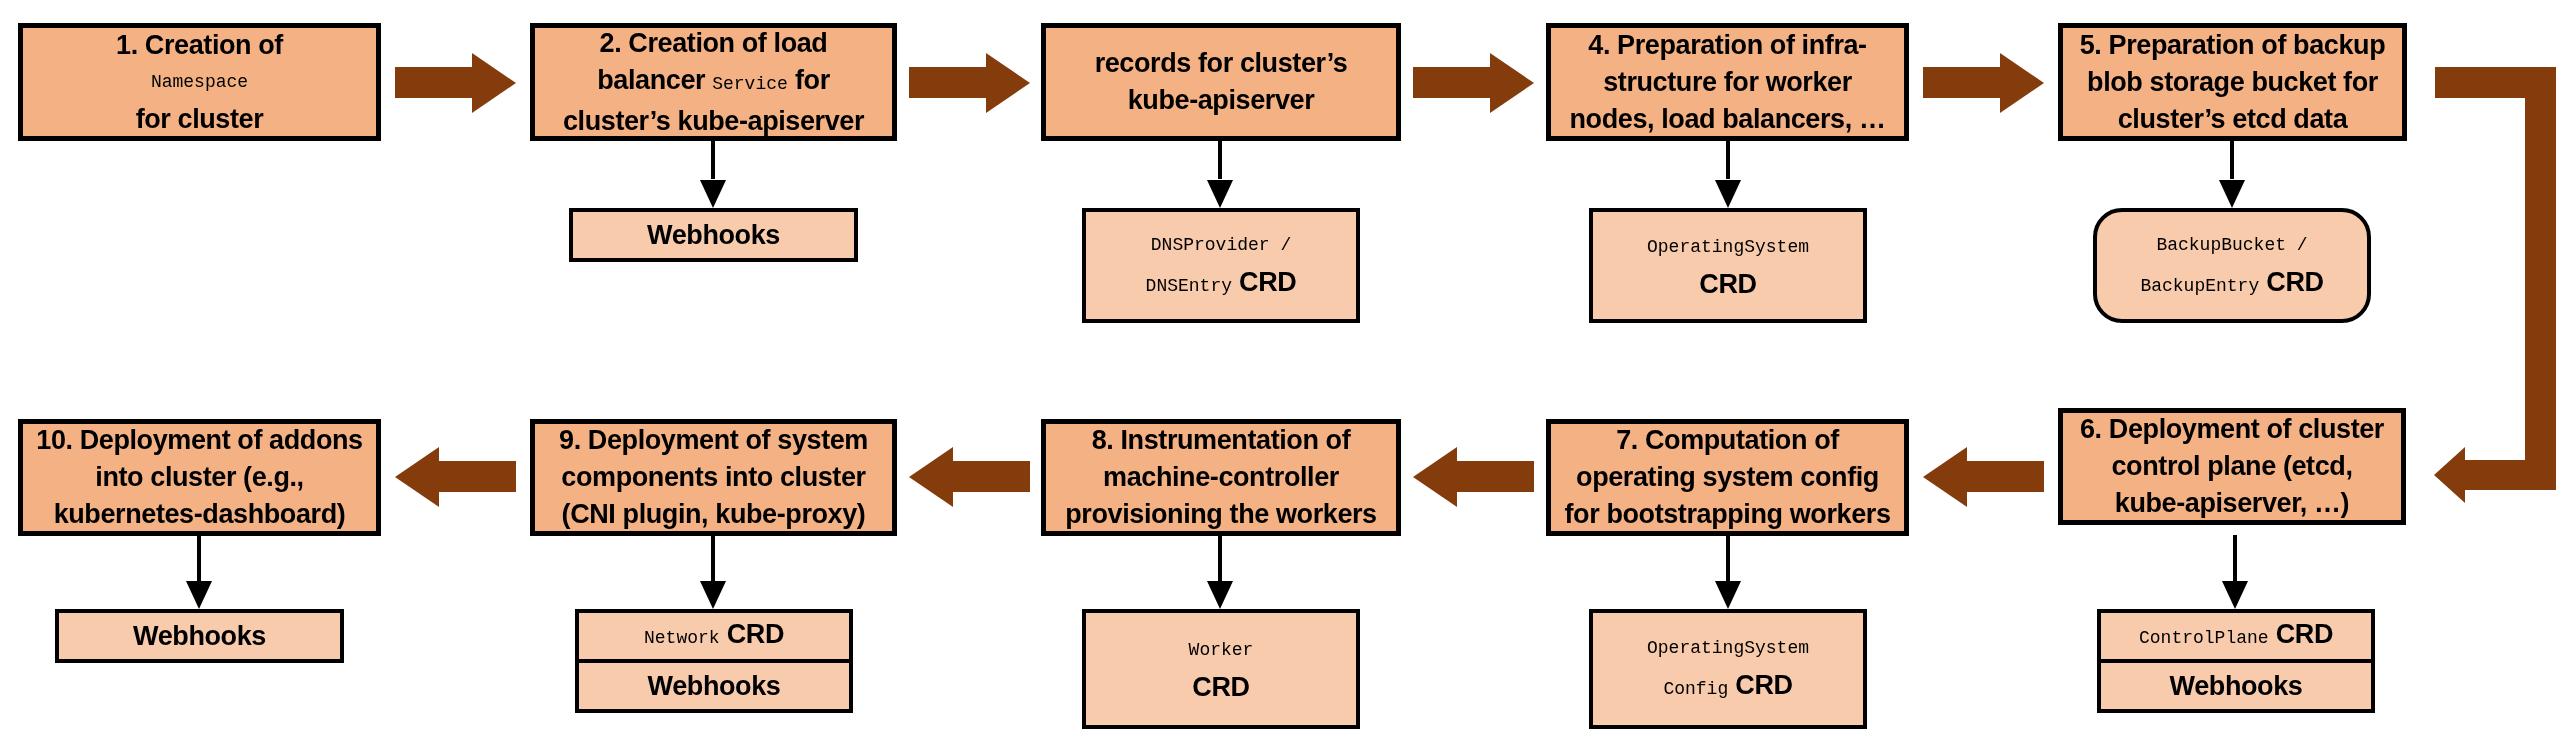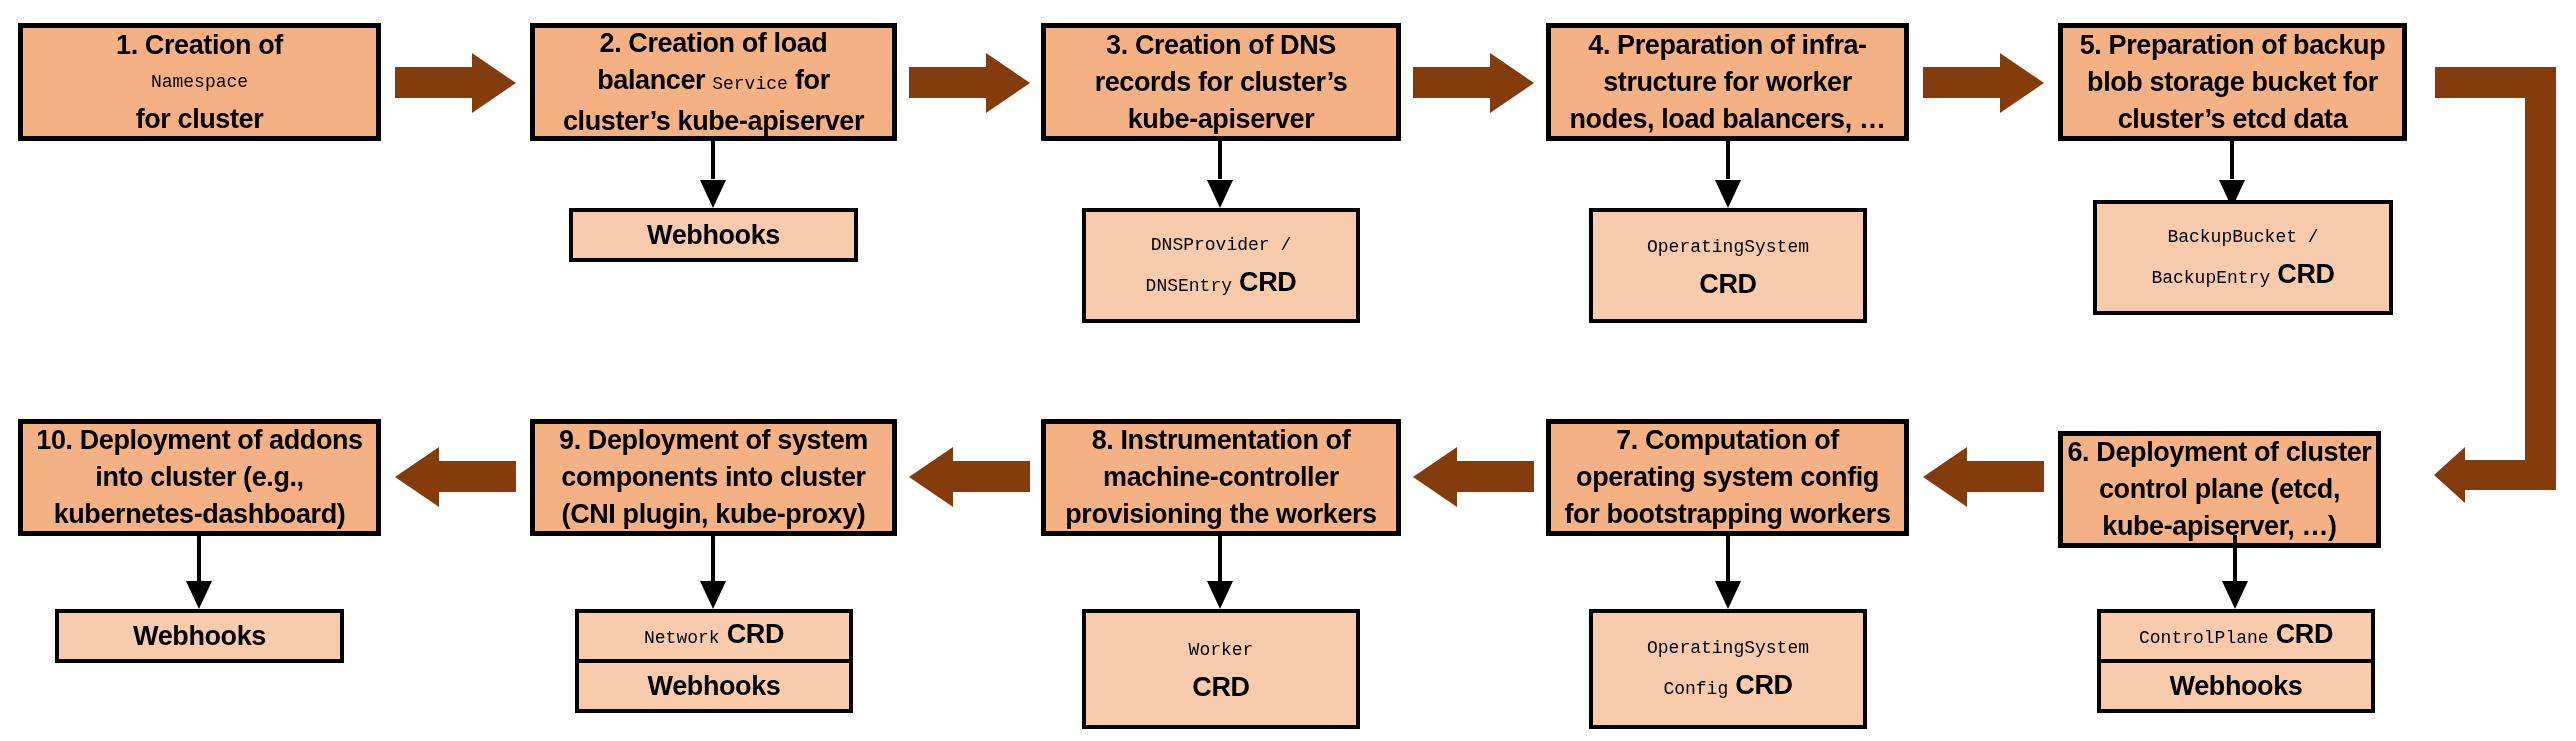--- a/index.html
+++ b/index.html
@@ -74,21 +74,20 @@
     <div><span>balancer </span><span class="mono">Service</span><span> for</span></div>
     <div>cluster’s kube-apiserver</div>
   </div>
 
   <div class="flow right" style="left:909px;top:53px;">
     <div class="shaft"></div>
     <div class="head"></div>
   </div>
 
   <div class="step" style="left:1041px;top:23px;width:360px;height:118px;">
-    <div>3. Creation of DNS</div>
     <div>records for cluster’s</div>
     <div>kube-apiserver</div>
   </div>
 
   <div class="flow right" style="left:1413px;top:53px;">
     <div class="shaft"></div>
     <div class="head"></div>
   </div>
 
   <div class="step" style="left:1546px;top:23px;width:363px;height:118px;">
@@ -131,33 +130,33 @@
   </div>
   <div class="artifact" style="left:1589px;top:208px;width:278px;height:115px;">
     <div class="mono">OperatingSystem</div>
     <div class="label-bold">CRD</div>
   </div>
 
   <div class="conn" style="left:2218px;top:141px;height:67px;">
     <div class="line" style="height:38px;"></div>
     <div class="head"></div>
   </div>
-  <div class="artifact" style="left:2093px;top:200px;width:300px;height:115px;">
+  <div class="artifact" style="left:2093px;top:208px;width:278px;height:115px;border-radius:29px;">
     <div class="mono">BackupBucket /</div>
     <div><span class="mono">BackupEntry</span><span class="label-bold"> CRD</span></div>
   </div>
 
   <div>
     <div class="elbow-rect" style="left:2435px;top:67px;width:121px;height:31px;"></div>
     <div class="elbow-rect" style="left:2525px;top:67px;width:31px;height:423px;"></div>
     <div class="elbow-rect" style="left:2465px;top:460px;width:91px;height:30px;"></div>
     <div class="elbow-head" style="left:2434px;top:447px;"></div>
   </div>
 
-  <div class="step" style="left:2058px;top:431px;width:323px;height:117px;">
+  <div class="step" style="left:2058px;top:408px;width:348px;height:117px;">
     <div>6. Deployment of cluster</div>
     <div>control plane (etcd,</div>
     <div>kube-apiserver, …)</div>
   </div>
 
   <div class="flow left" style="left:1923px;top:447px;">
     <div class="shaft"></div>
     <div class="head"></div>
   </div>
 

